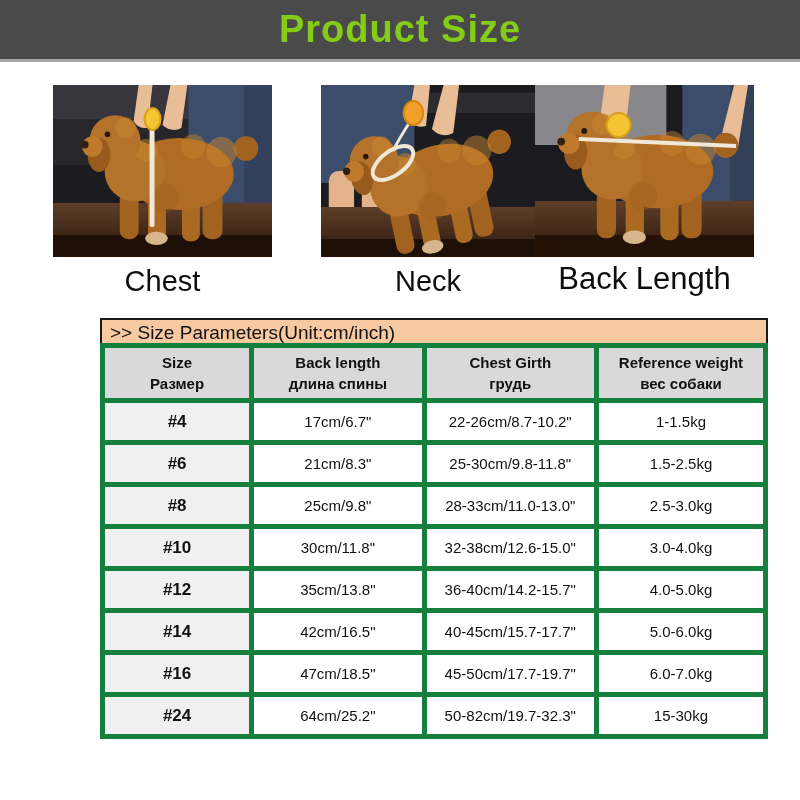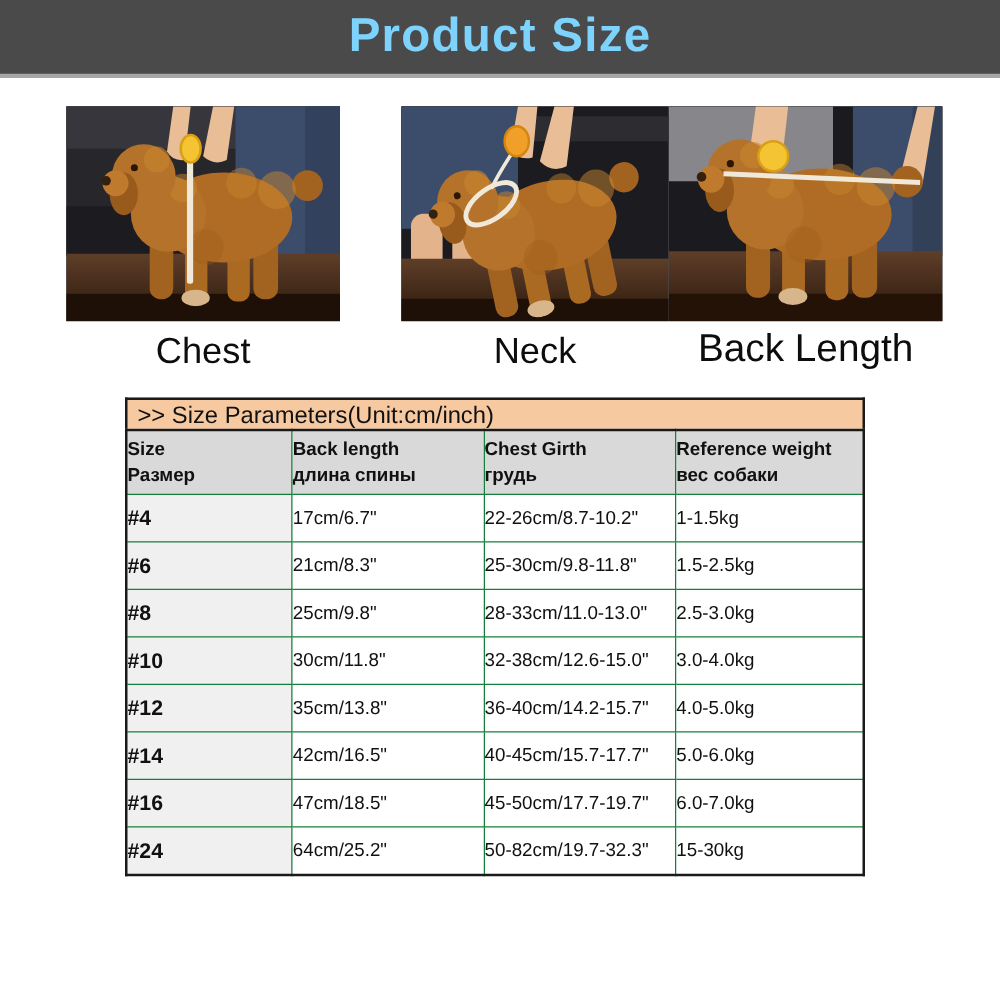--- a/index.html
+++ b/index.html
@@ -2,42 +2,42 @@
 <html><head>
 <meta charset="utf-8">
 <style>
   html,body{margin:0;padding:0;background:#fff;}
   body{width:800px;height:800px;overflow:hidden;
        font-family:"Liberation Sans","DejaVu Sans",sans-serif;color:#111;}
 
   
   .banner{height:59px;background:#4a4a4a;border-bottom:3px solid #a6a6a6;
           display:flex;align-items:center;justify-content:center;}
-  .banner h1{margin:0;font-size:38px;font-weight:bold;color:#7dd3fc;letter-spacing:1px;}
+  .banner h1{margin:0;font-size:38px;font-weight:bold;color:#84cc16;letter-spacing:1px;}
 
   
   .photo-strip{position:relative;height:256px;}
   .photo-card{position:absolute;top:23px;margin:0;}
   #photo1{left:53px;width:219px;}
   #photo2{left:297px;width:214px;margin-left:24px;}
   #photo3{left:535px;width:219px;}
   .photo-img{height:172px;overflow:hidden;background:#2a2a2e;}
   .photo-img svg{display:block;width:100%;height:100%;}
   .photo-label{text-align:center;font-size:29px;color:#0d0d0d;margin-top:8px;
                font-family:"Liberation Sans",sans-serif;}
   #photo3 .photo-label{font-size:31px;margin-top:4px;}
 
   
-  .table-wrap{margin-left:100px;width:592px;}
+  .table-wrap{margin-left:100px;width:668px;}
   .table-title{background:#f6c9a1;border:2px solid #1a1a1a;border-bottom:none;
                font-size:19px;line-height:25px;height:25px;padding-left:8px;
                color:#111;box-sizing:border-box;}
   table.size-table{width:100%;border-collapse:collapse;border:2px solid #1a1a1a;
                    table-layout:fixed;}
-  table.size-table th,table.size-table td{border:1px solid #15803d;text-align:left;
+  table.size-table th,table.size-table td{border:5px solid #15803d;text-align:center;
                    vertical-align:middle;padding:0;}
   table.size-table th{background:#d9d9d9;height:50px;font-size:15px;font-weight:bold;}
   table.size-table th .h-line{display:block;line-height:21px;}
   table.size-table td{height:37px;font-size:15px;background:#fff;}
   table.size-table td.size-col{background:#f0f0f0;font-weight:bold;font-size:17px;}
   col.c1{width:22.5%;} col.c2{width:26%;} col.c3{width:26%;} col.c4{width:25.5%;}
 </style>
 </head>
 <body>
 

